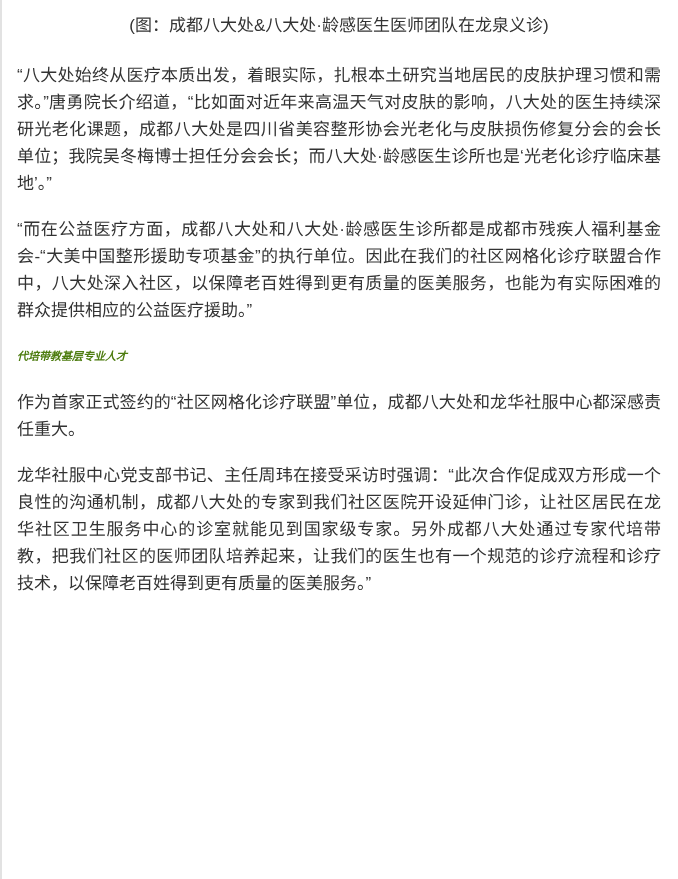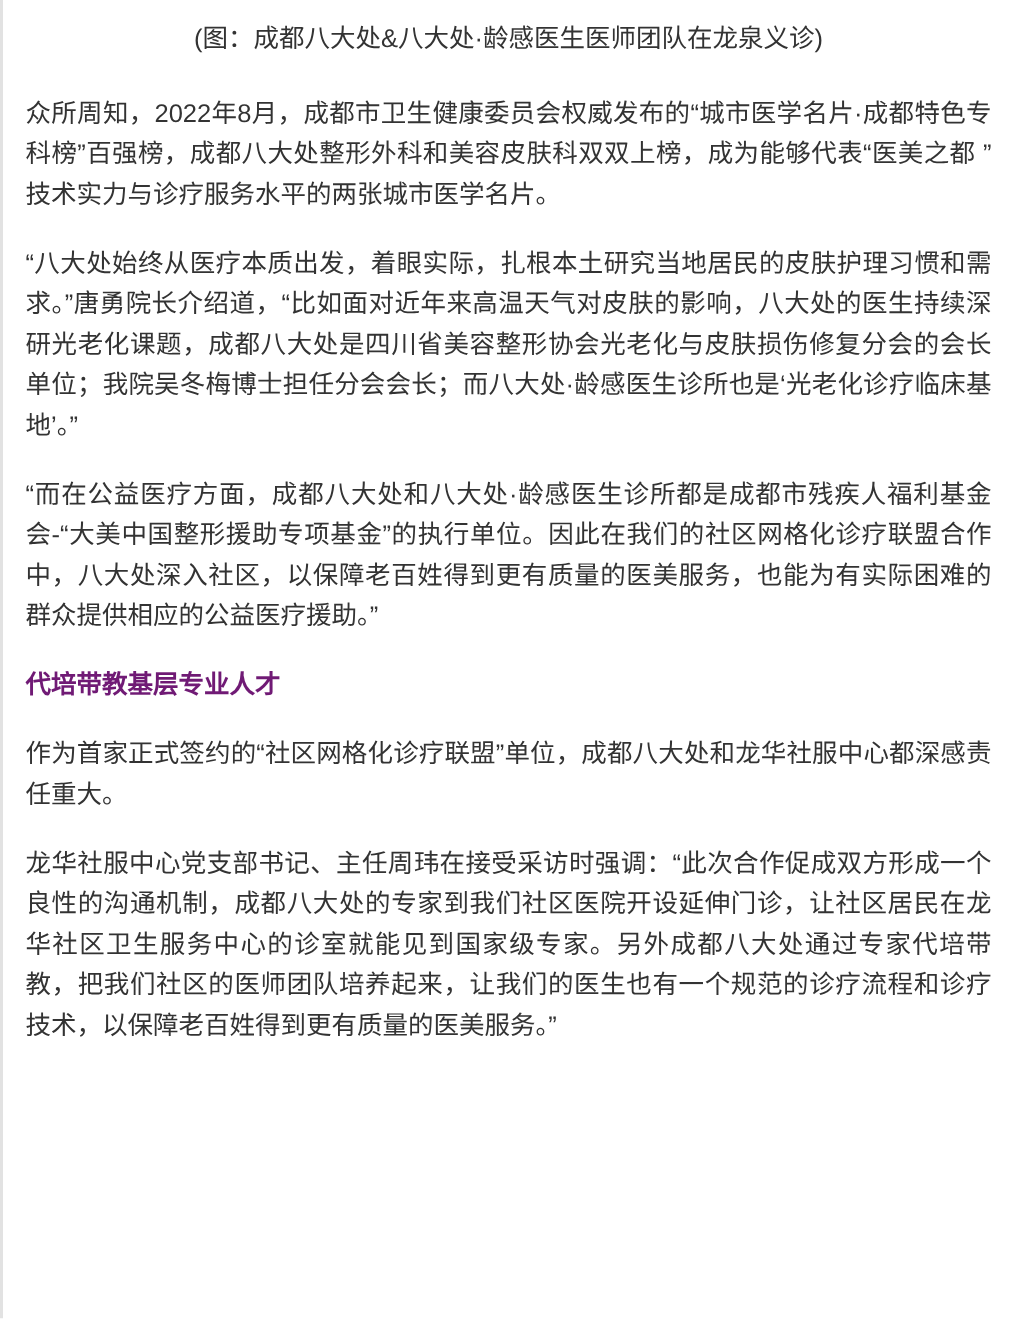--- a/index.html
+++ b/index.html
@@ -37,36 +37,36 @@
   .para {
     margin: 0 0 19px 0;
     text-align: justify;
     text-justify: inter-ideograph;
   }
   .para:last-child {
     margin-bottom: 16px;
   }
   .subhead {
     margin: 0 0 19px 0;
-    font-size: 17px;
+    font-size: 11px;
     line-height: 27px;
     font-weight: bold;
-    color: #701a75;
+    color: #4d7c0f;
+    font-style: italic;
   }
 </style>
 </head>
 <body>
 
 <div class="page">
   <div class="article">
 
     <p class="caption">(图：成都八大处&amp;八大处·龄感医生医师团队在龙泉义诊)</p>
 
 
-    <p class="para">众所周知，2022年8月，成都市卫生健康委员会权威发布的“城市医学名片·成都特色专科榜”百强榜，成都八大处整形外科和美容皮肤科双双上榜，成为能够代表“医美之都 ”技术实力与诊疗服务水平的两张城市医学名片。</p>
 
     <p class="para">“八大处始终从医疗本质出发，着眼实际，扎根本土研究当地居民的皮肤护理习惯和需求。”唐勇院长介绍道，“比如面对近年来高温天气对皮肤的影响，八大处的医生持续深研光老化课题，成都八大处是四川省美容整形协会光老化与皮肤损伤修复分会的会长单位；我院吴冬梅博士担任分会会长；而八大处·龄感医生诊所也是‘光老化诊疗临床基地’。”</p>
 
     <p class="para">“而在公益医疗方面，成都八大处和八大处·龄感医生诊所都是成都市残疾人福利基金会-“大美中国整形援助专项基金”的执行单位。因此在我们的社区网格化诊疗联盟合作中，八大处深入社区，以保障老百姓得到更有质量的医美服务，也能为有实际困难的群众提供相应的公益医疗援助。”</p>
 
     <h3 class="subhead">代培带教基层专业人才</h3>
 
 
     <p class="para">作为首家正式签约的“社区网格化诊疗联盟”单位，成都八大处和龙华社服中心都深感责任重大。</p>
 

